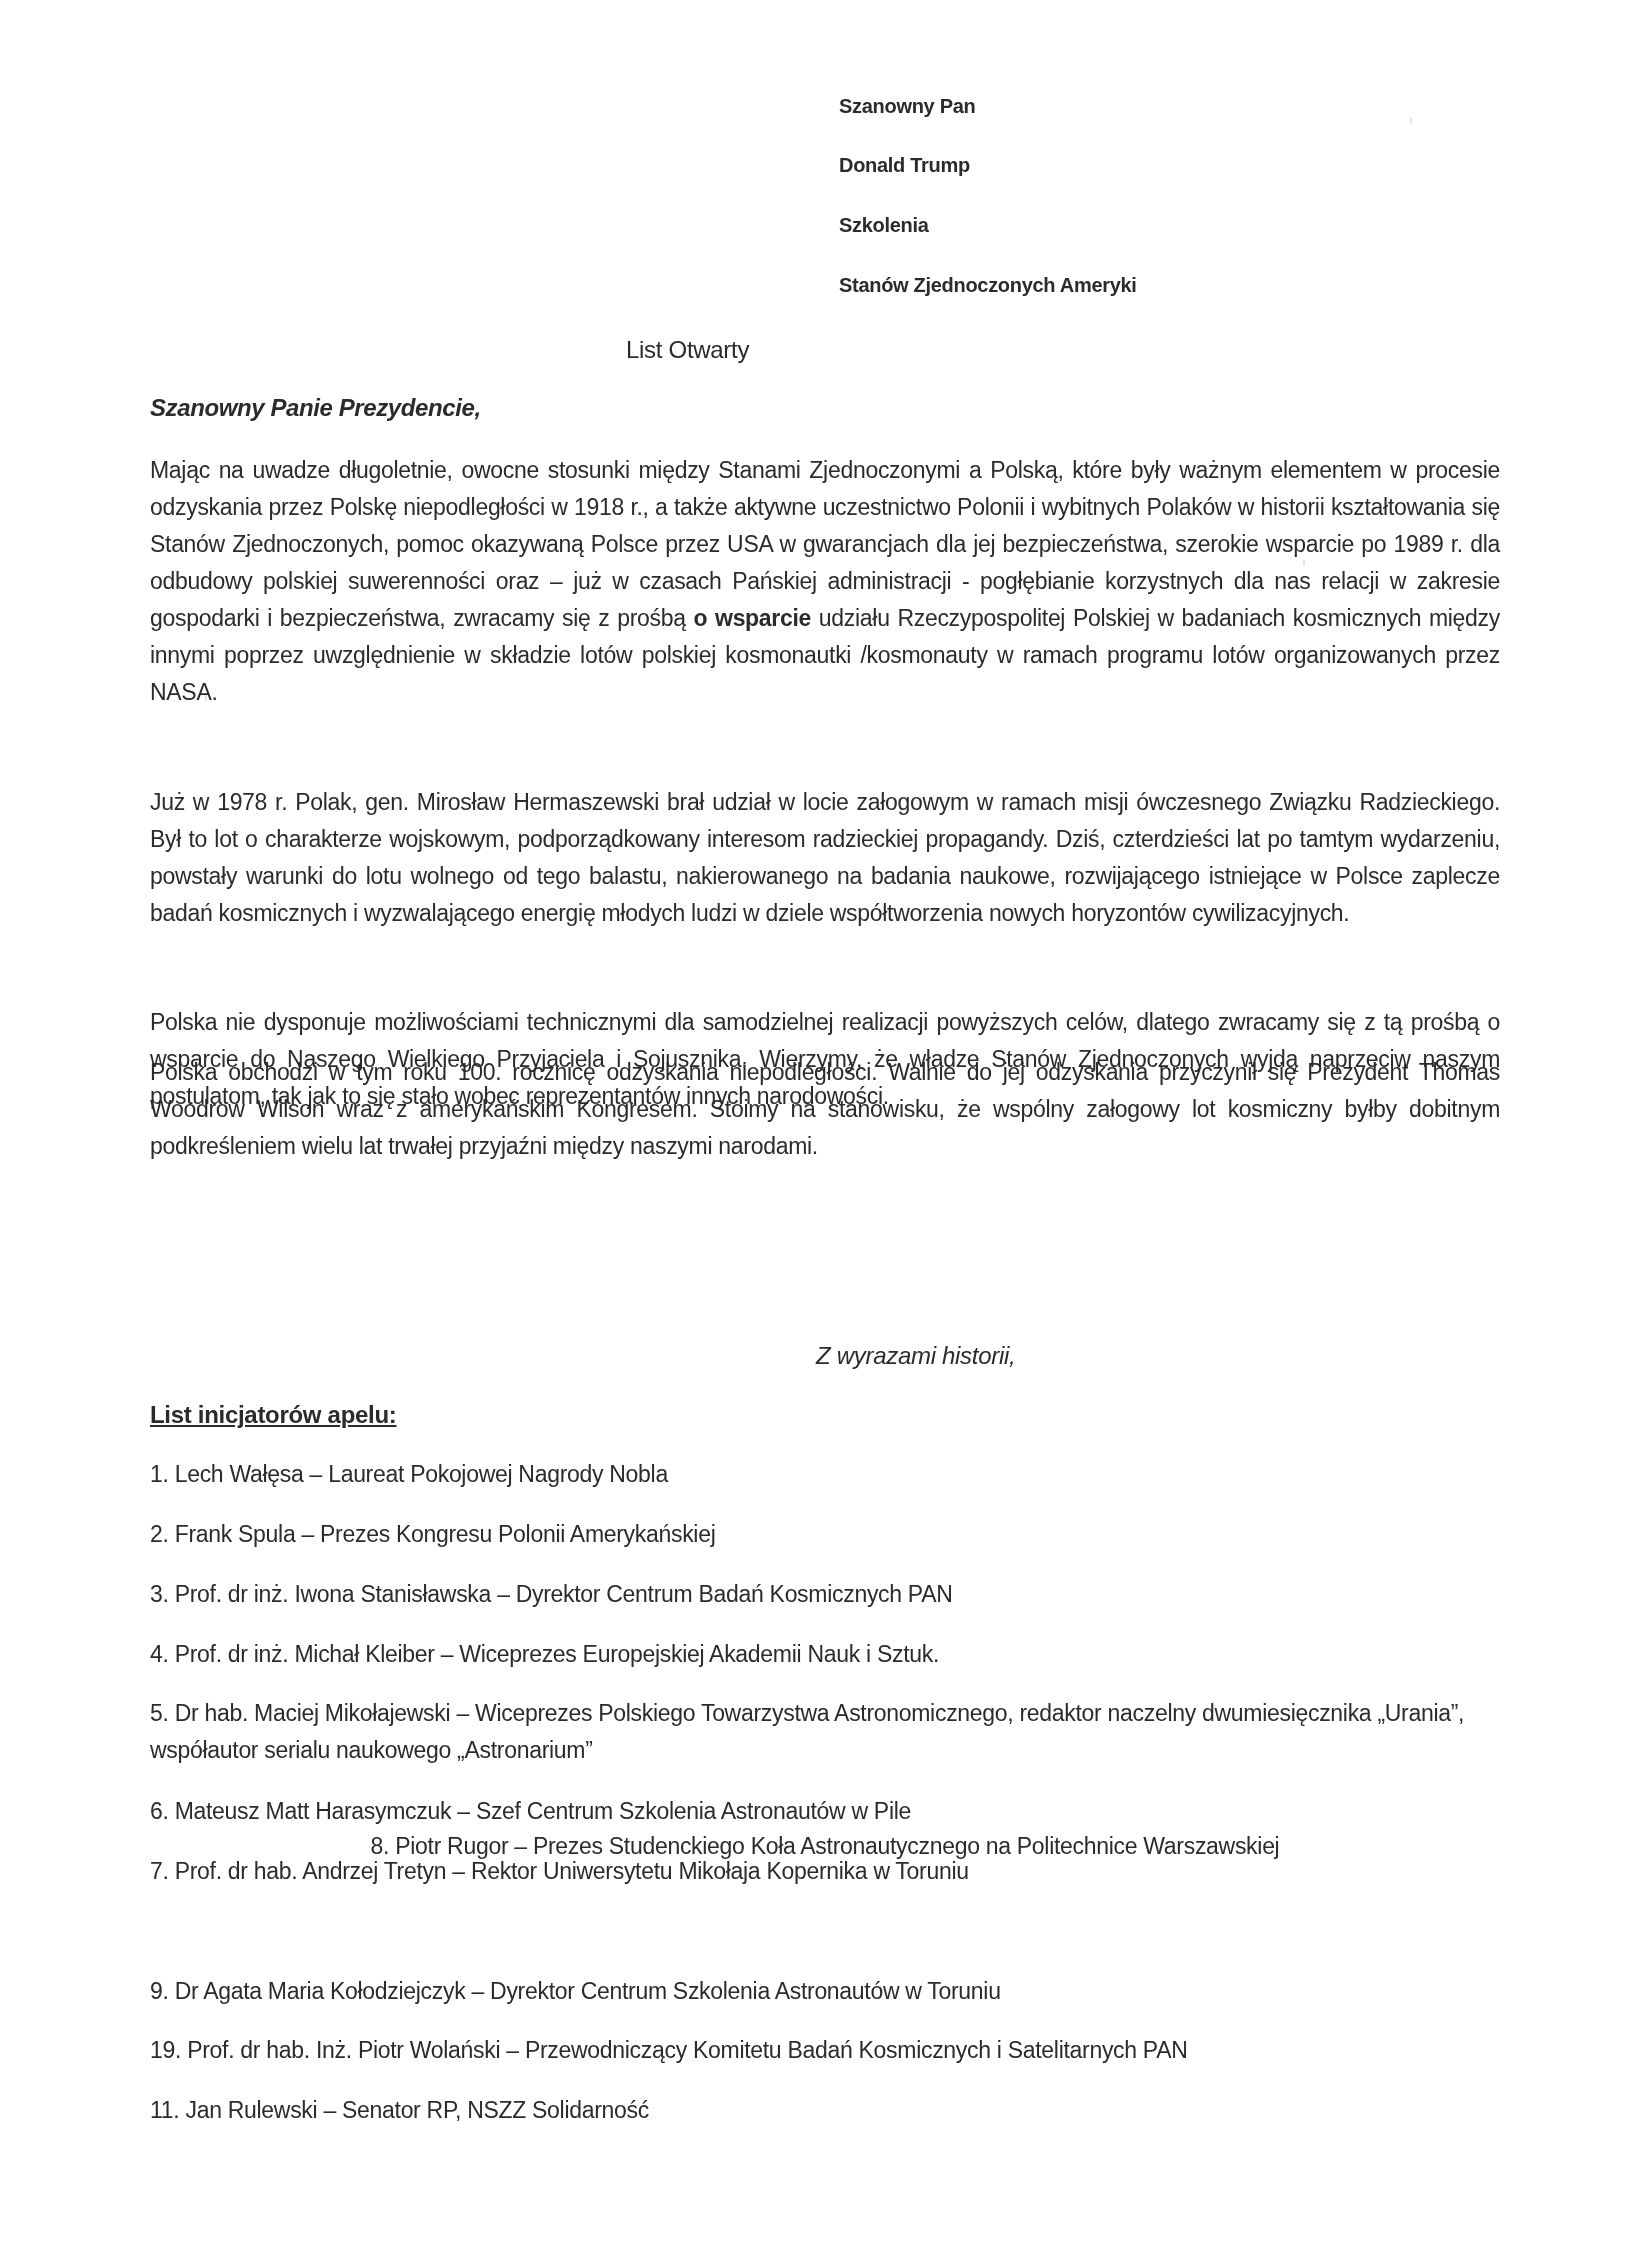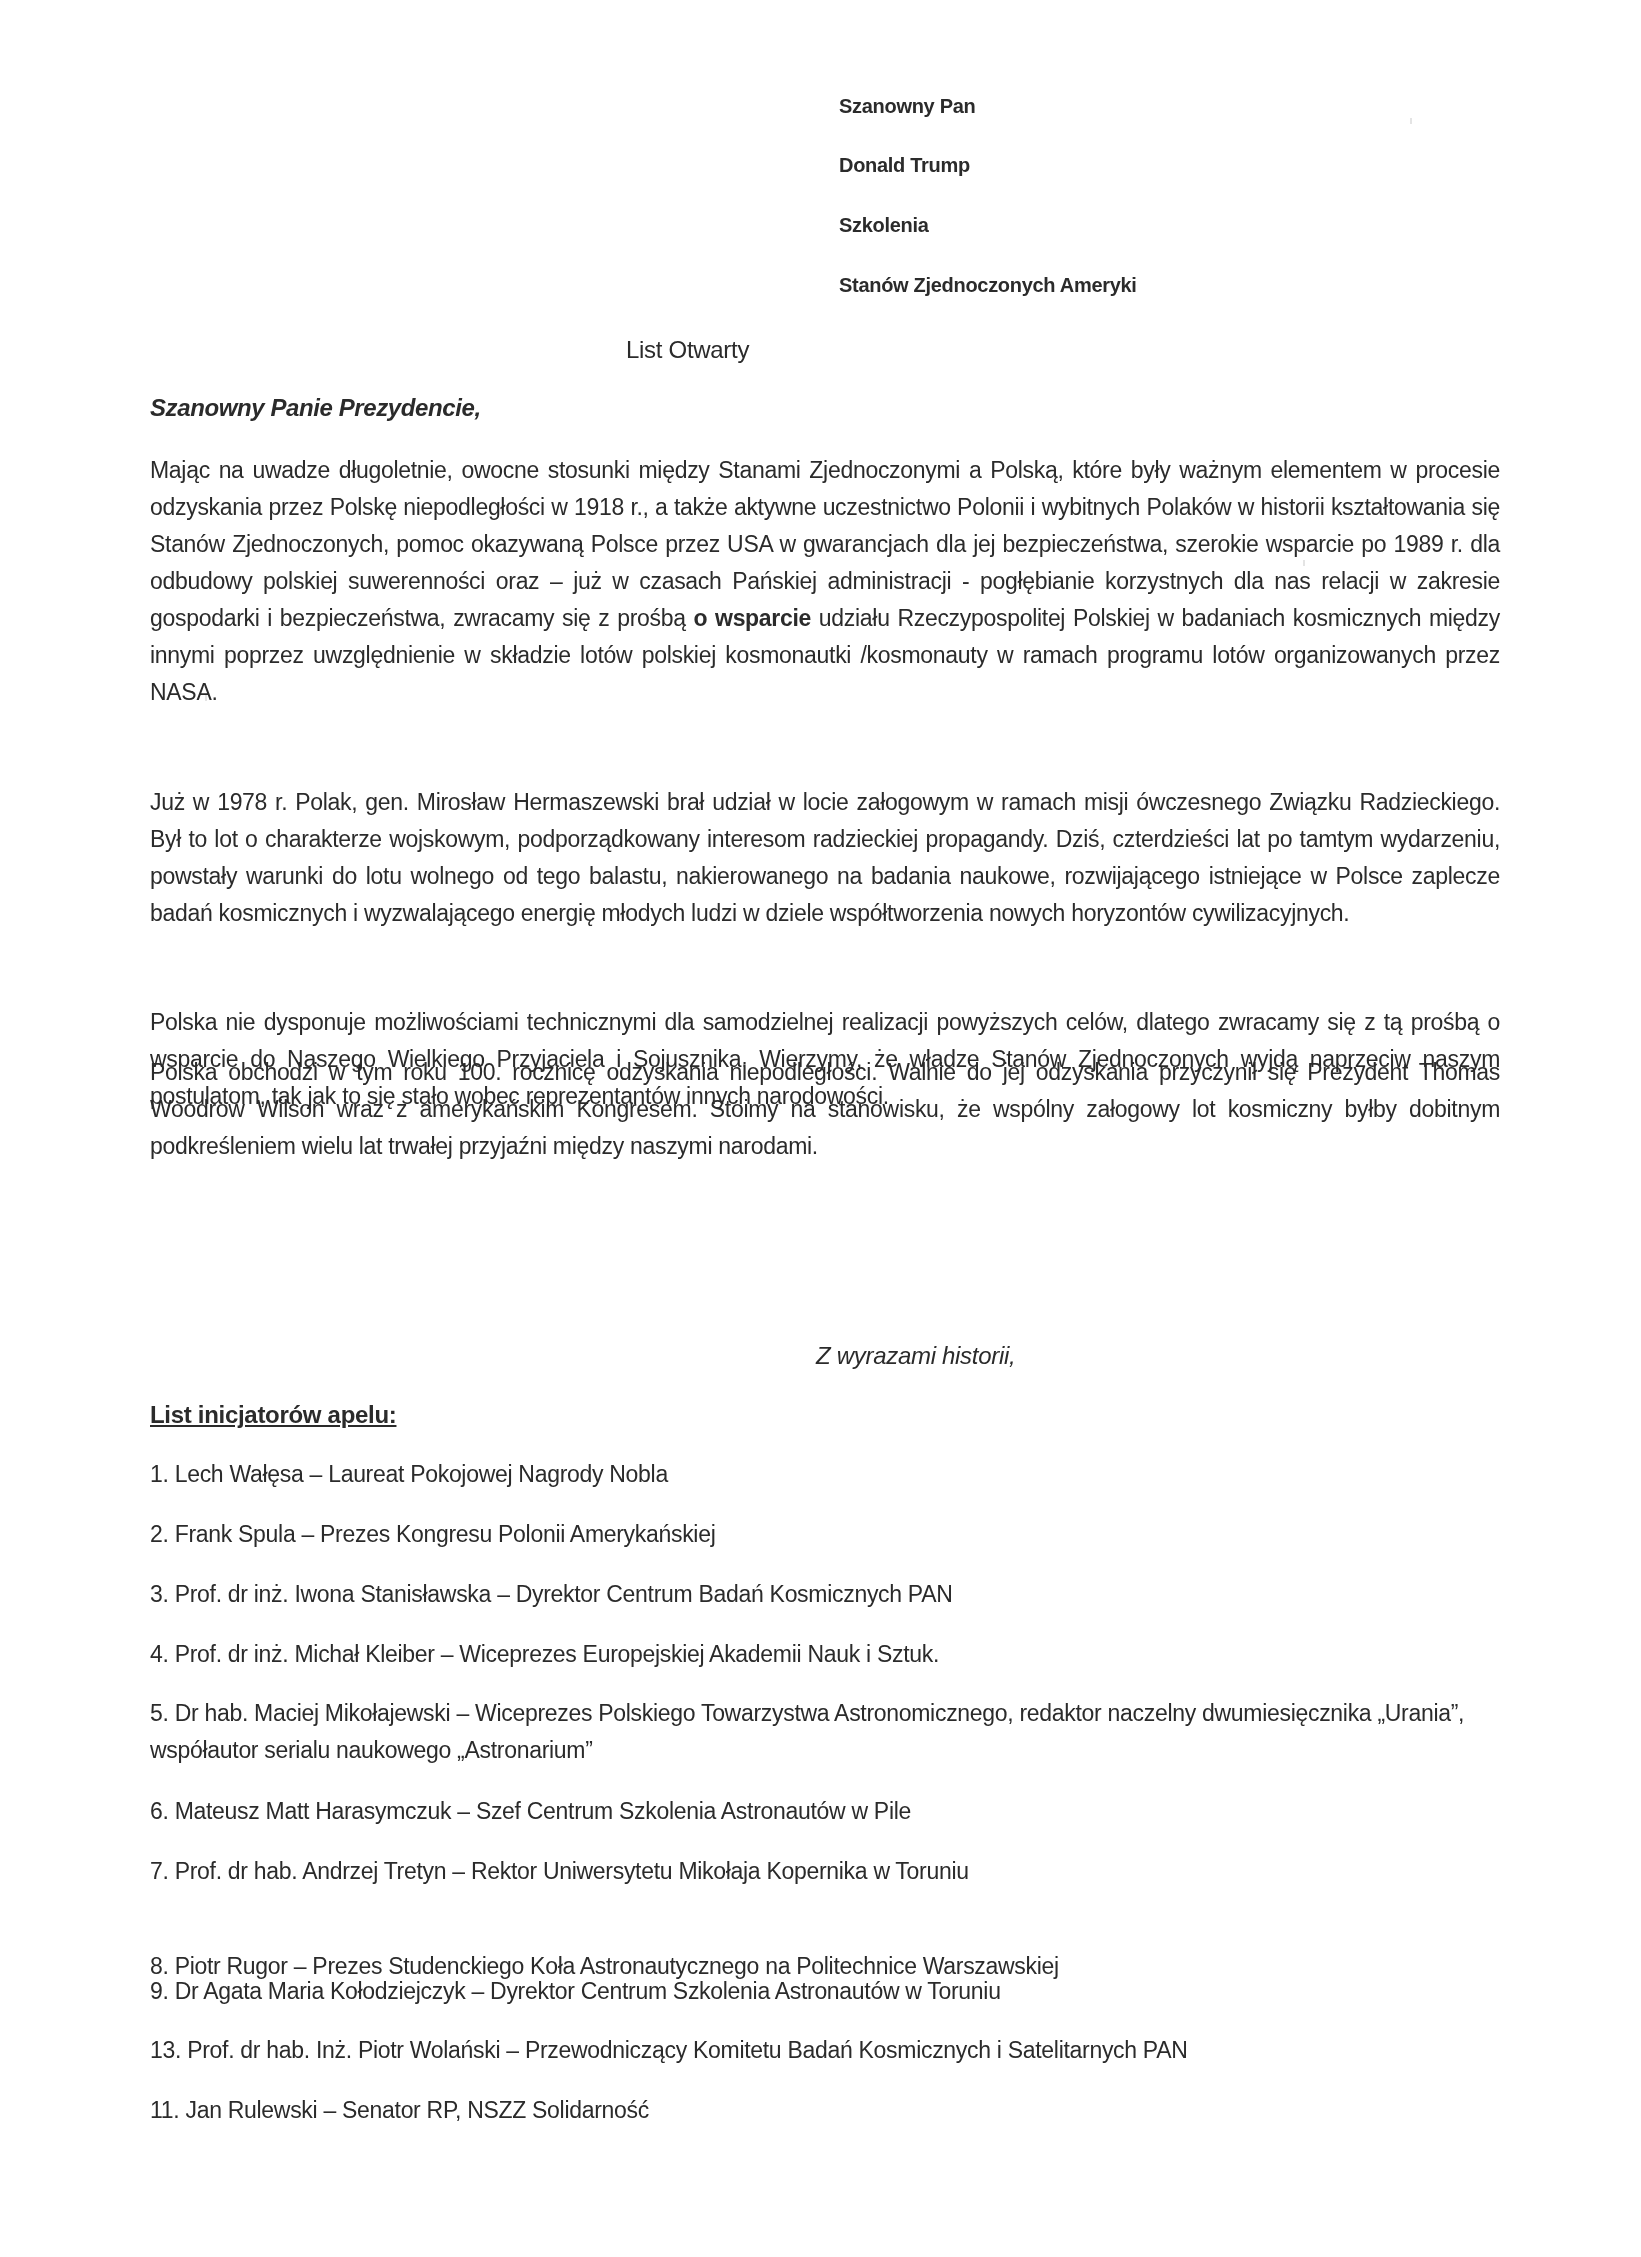--- a/index.html
+++ b/index.html
@@ -52,18 +52,18 @@
 <p class="abs list-heading">List inicjatorów apelu:</p>
 
 <div>
   <p class="abs signatory" style="top:1456px;">1. Lech Wałęsa – Laureat Pokojowej Nagrody Nobla</p>
   <p class="abs signatory" style="top:1516px;">2. Frank Spula – Prezes Kongresu Polonii Amerykańskiej</p>
   <p class="abs signatory" style="top:1576px;">3. Prof. dr inż. Iwona Stanisławska – Dyrektor Centrum Badań Kosmicznych PAN</p>
   <p class="abs signatory" style="top:1636px;">4. Prof. dr inż. Michał Kleiber – Wiceprezes Europejskiej Akademii Nauk i Sztuk.</p>
   <p class="abs signatory" style="top:1695px;">5. Dr hab. Maciej Mikołajewski – Wiceprezes Polskiego Towarzystwa Astronomicznego, redaktor naczelny dwumiesięcznika „Urania”, współautor serialu naukowego „Astronarium”</p>
   <p class="abs signatory" style="top:1793px;">6. Mateusz Matt Harasymczuk – Szef Centrum Szkolenia Astronautów w Pile</p>
   <p class="abs signatory" style="top:1853px;">7. Prof. dr hab. Andrzej Tretyn – Rektor Uniwersytetu Mikołaja Kopernika w Toruniu</p>
-  <p class="abs signatory" style="top:1948px;">8. Piotr Rugor – Prezes Studenckiego Koła Astronautycznego na Politechnice Warszawskiej</p>
+  <p class="abs signatory" style="top:1828px;text-align:center;">8. Piotr Rugor – Prezes Studenckiego Koła Astronautycznego na Politechnice Warszawskiej</p>
   <p class="abs signatory" style="top:1973px;">9. Dr Agata Maria Kołodziejczyk – Dyrektor Centrum Szkolenia Astronautów w Toruniu</p>
-  <p class="abs signatory" style="top:2032px;">13. Prof. dr hab. Inż. Piotr Wolański – Przewodniczący Komitetu Badań Kosmicznych i Satelitarnych PAN</p>
+  <p class="abs signatory" style="top:2032px;">19. Prof. dr hab. Inż. Piotr Wolański – Przewodniczący Komitetu Badań Kosmicznych i Satelitarnych PAN</p>
   <p class="abs signatory" style="top:2092px;">11. Jan Rulewski – Senator RP, NSZZ Solidarność</p>
 </div>
 
 
 </body></html>

